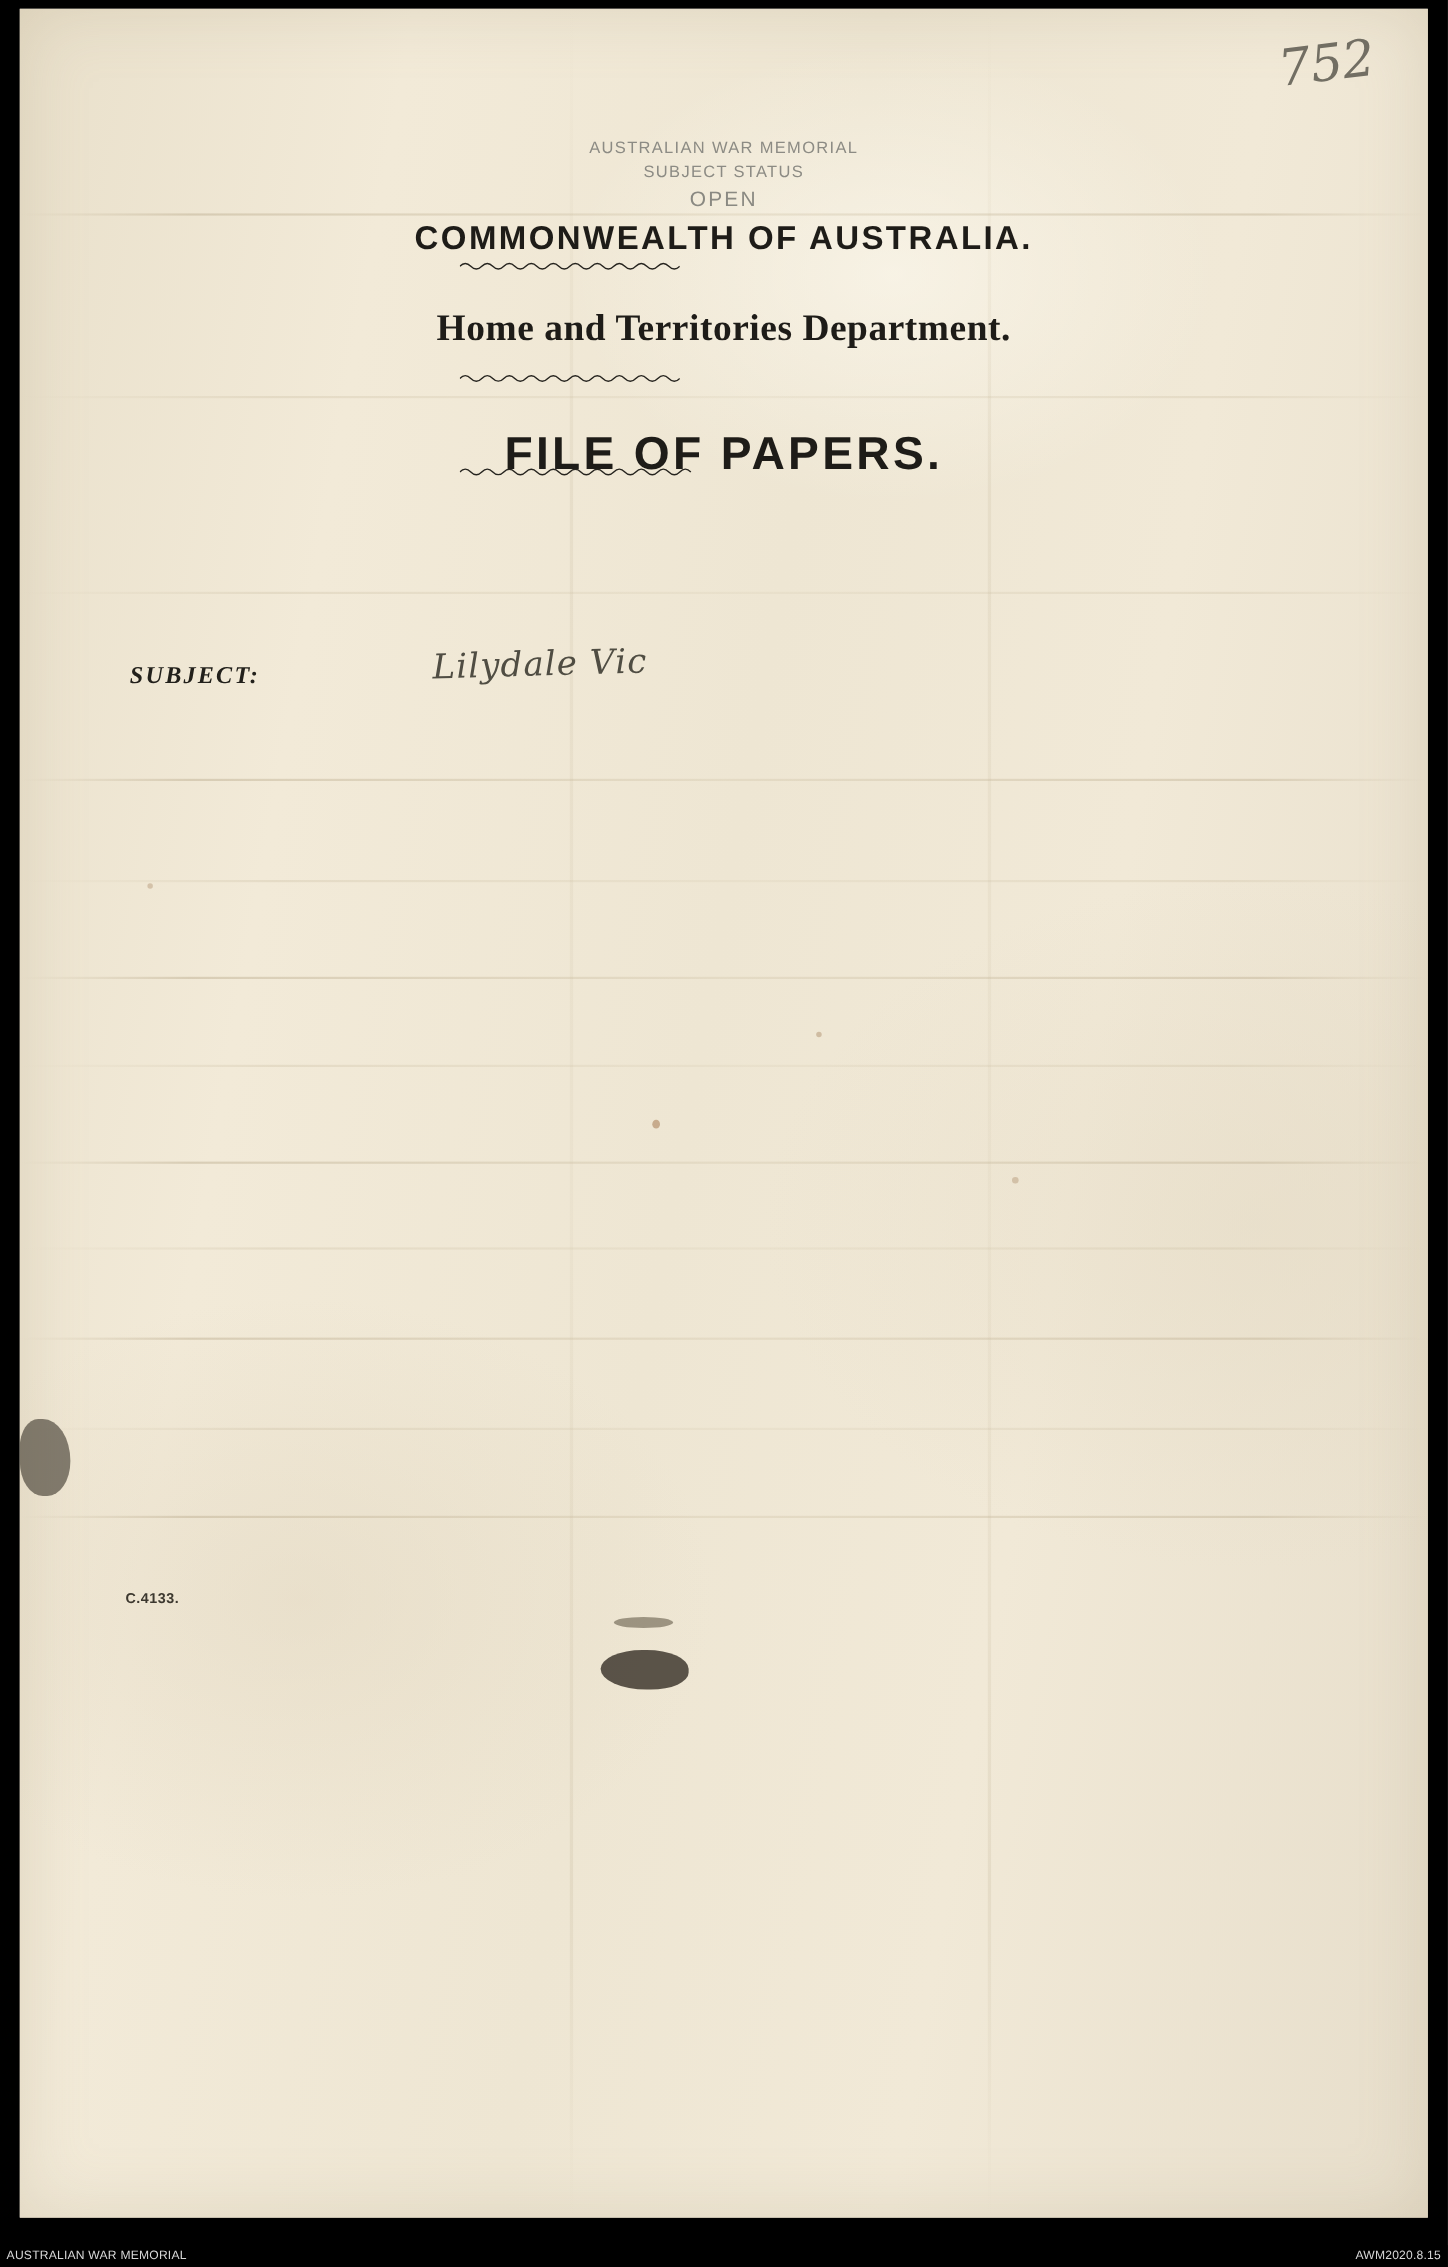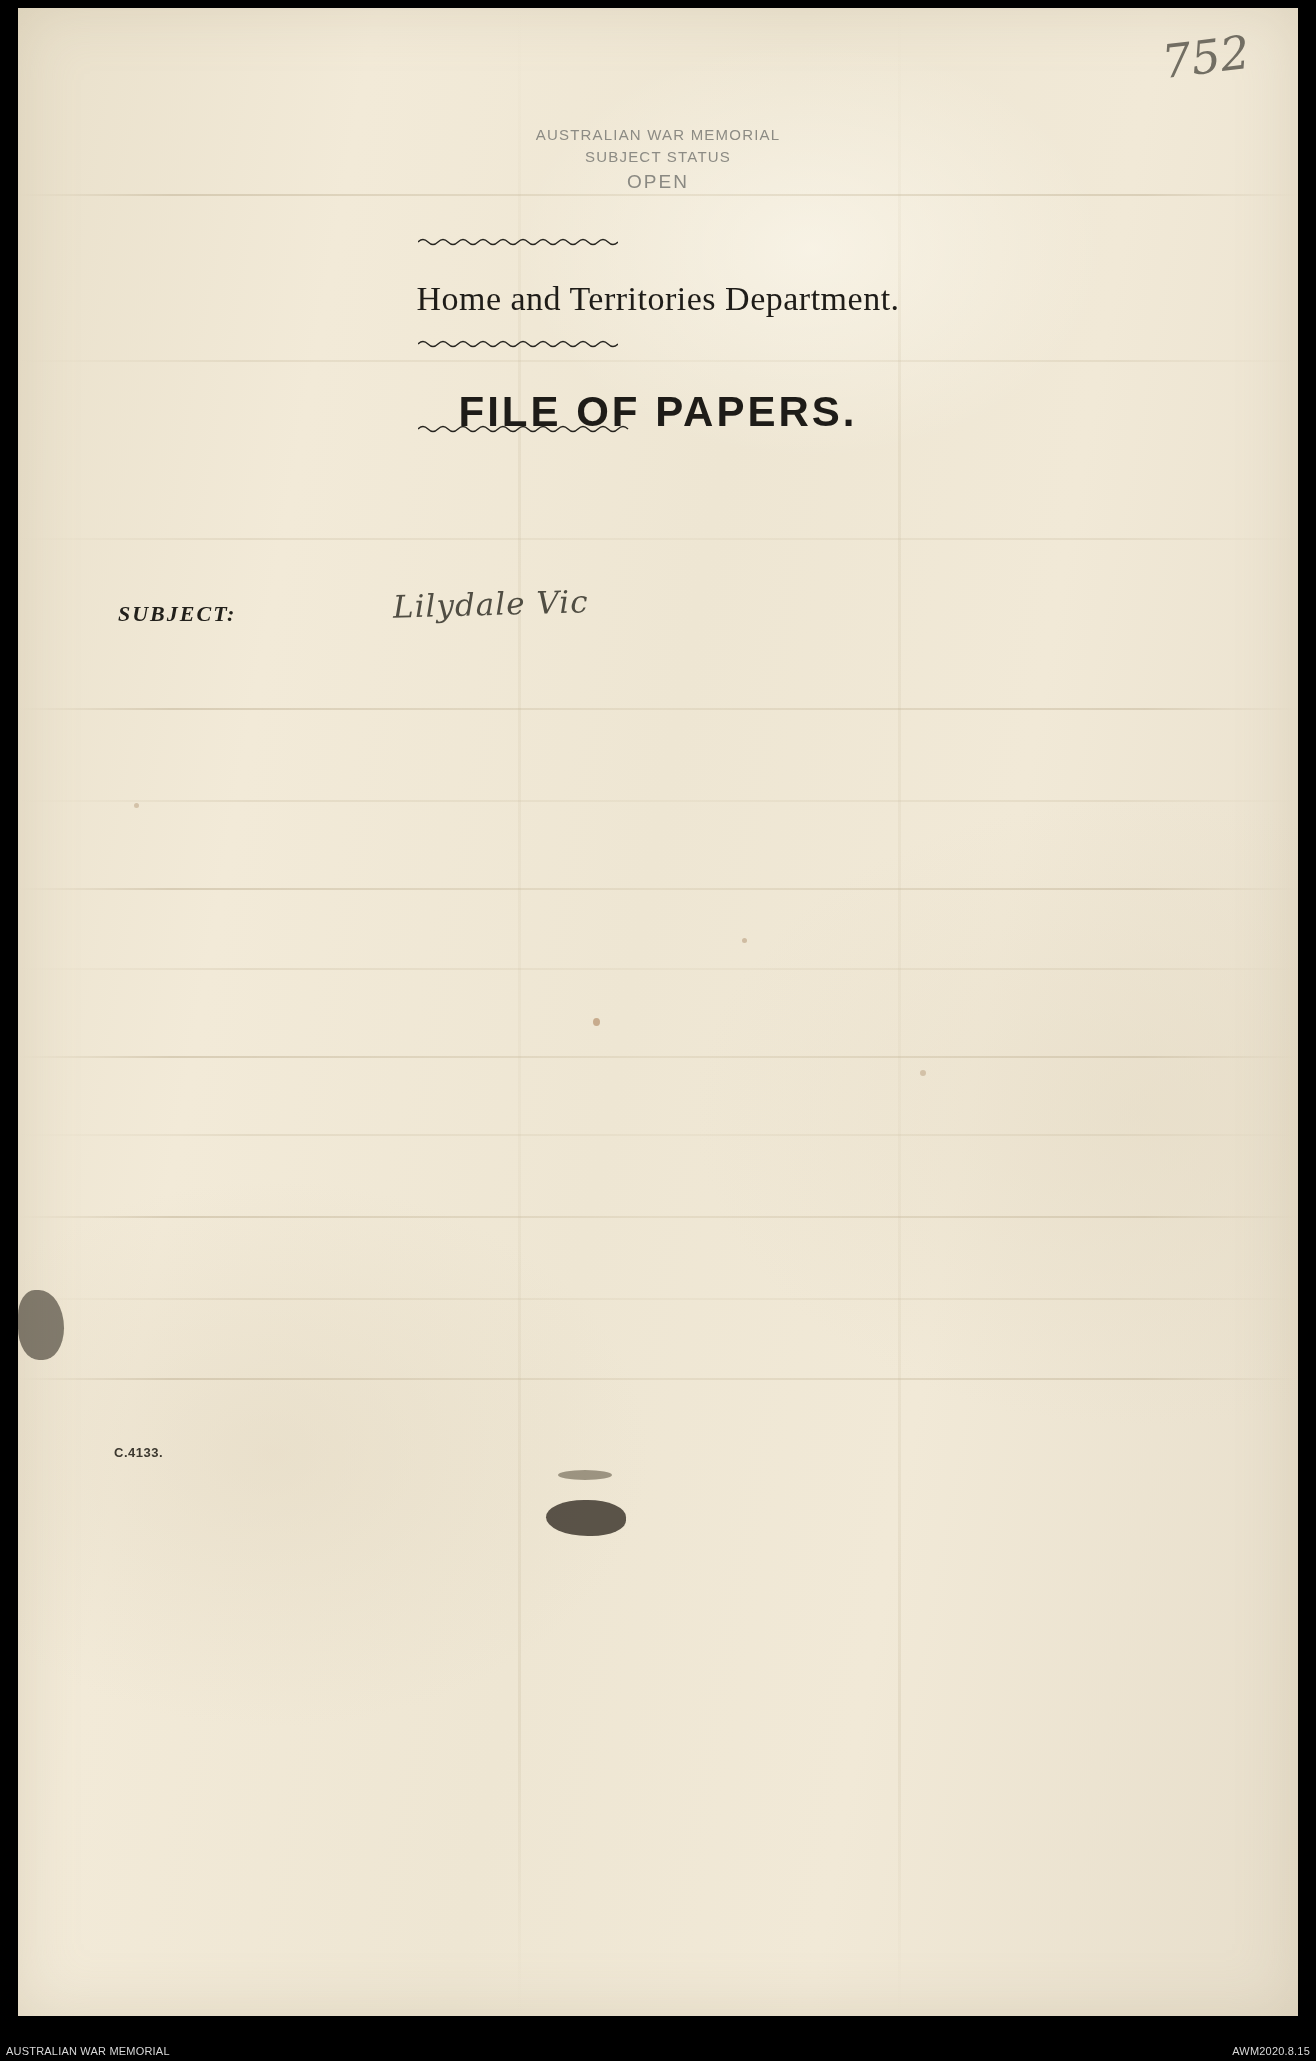--- a/index.html
+++ b/index.html
@@ -89,21 +89,21 @@
 
   #title-commonwealth {
     top: 192px;
     font-size: 30px;
     font-weight: bold;
     letter-spacing: 2.2px;
   }
   #title-department {
     top: 272px;
     font-size: 34px;
-    font-weight: normal;
+    font-weight: bold;
     font-family: "Liberation Serif", serif;
     letter-spacing: 0.5px;
   }
   #title-file-of-papers {
     top: 380px;
     font-size: 42px;
     font-weight: bold;
     letter-spacing: 3px;
   }
 
@@ -224,20 +224,21 @@
     <div class="stain" style="left:0px; top:1282px; width:46px; height:70px; background:rgba(40,34,26,0.55); border-radius:40% 60% 50% 50%;"></div>
     <div class="stain" style="left:528px; top:1492px; width:80px; height:36px; background:rgba(40,34,26,0.75); border-radius:50% 50% 45% 55%;"></div>
     <div class="stain" style="left:540px; top:1462px; width:54px; height:10px; background:rgba(90,80,62,0.55); border-radius:50%;"></div>
 
     <div id="page-number">752</div>
 
     <div class="stamp" id="stamp-line1">AUSTRALIAN WAR MEMORIAL</div>
     <div class="stamp" id="stamp-line2">SUBJECT STATUS</div>
     <div class="stamp" id="stamp-line3">OPEN</div>
 
+    <div class="title-line" id="title-commonwealth">COMMONWEALTH OF AUSTRALIA.</div>
 
     <svg class="squiggle" id="squiggle-1" viewBox="0 0 200 12" preserveAspectRatio="none">
       <path d="M0,6 Q5,1 10,6 T20,6 T30,6 T40,6 T50,6 T60,6 T70,6 T80,6 T90,6 T100,6 T110,6 T120,6 T130,6 T140,6 T150,6 T160,6 T170,6 T180,6 T190,6 T200,6" fill="none" stroke="#26241f" stroke-width="1.3"></path>
     </svg>
 
     <div class="title-line" id="title-department">Home and Territories Department.</div>
 
     <svg class="squiggle" id="squiggle-2" viewBox="0 0 200 12" preserveAspectRatio="none">
       <path d="M0,6 Q5,1 10,6 T20,6 T30,6 T40,6 T50,6 T60,6 T70,6 T80,6 T90,6 T100,6 T110,6 T120,6 T130,6 T140,6 T150,6 T160,6 T170,6 T180,6 T190,6 T200,6" fill="none" stroke="#26241f" stroke-width="1.3"></path>
     </svg>

